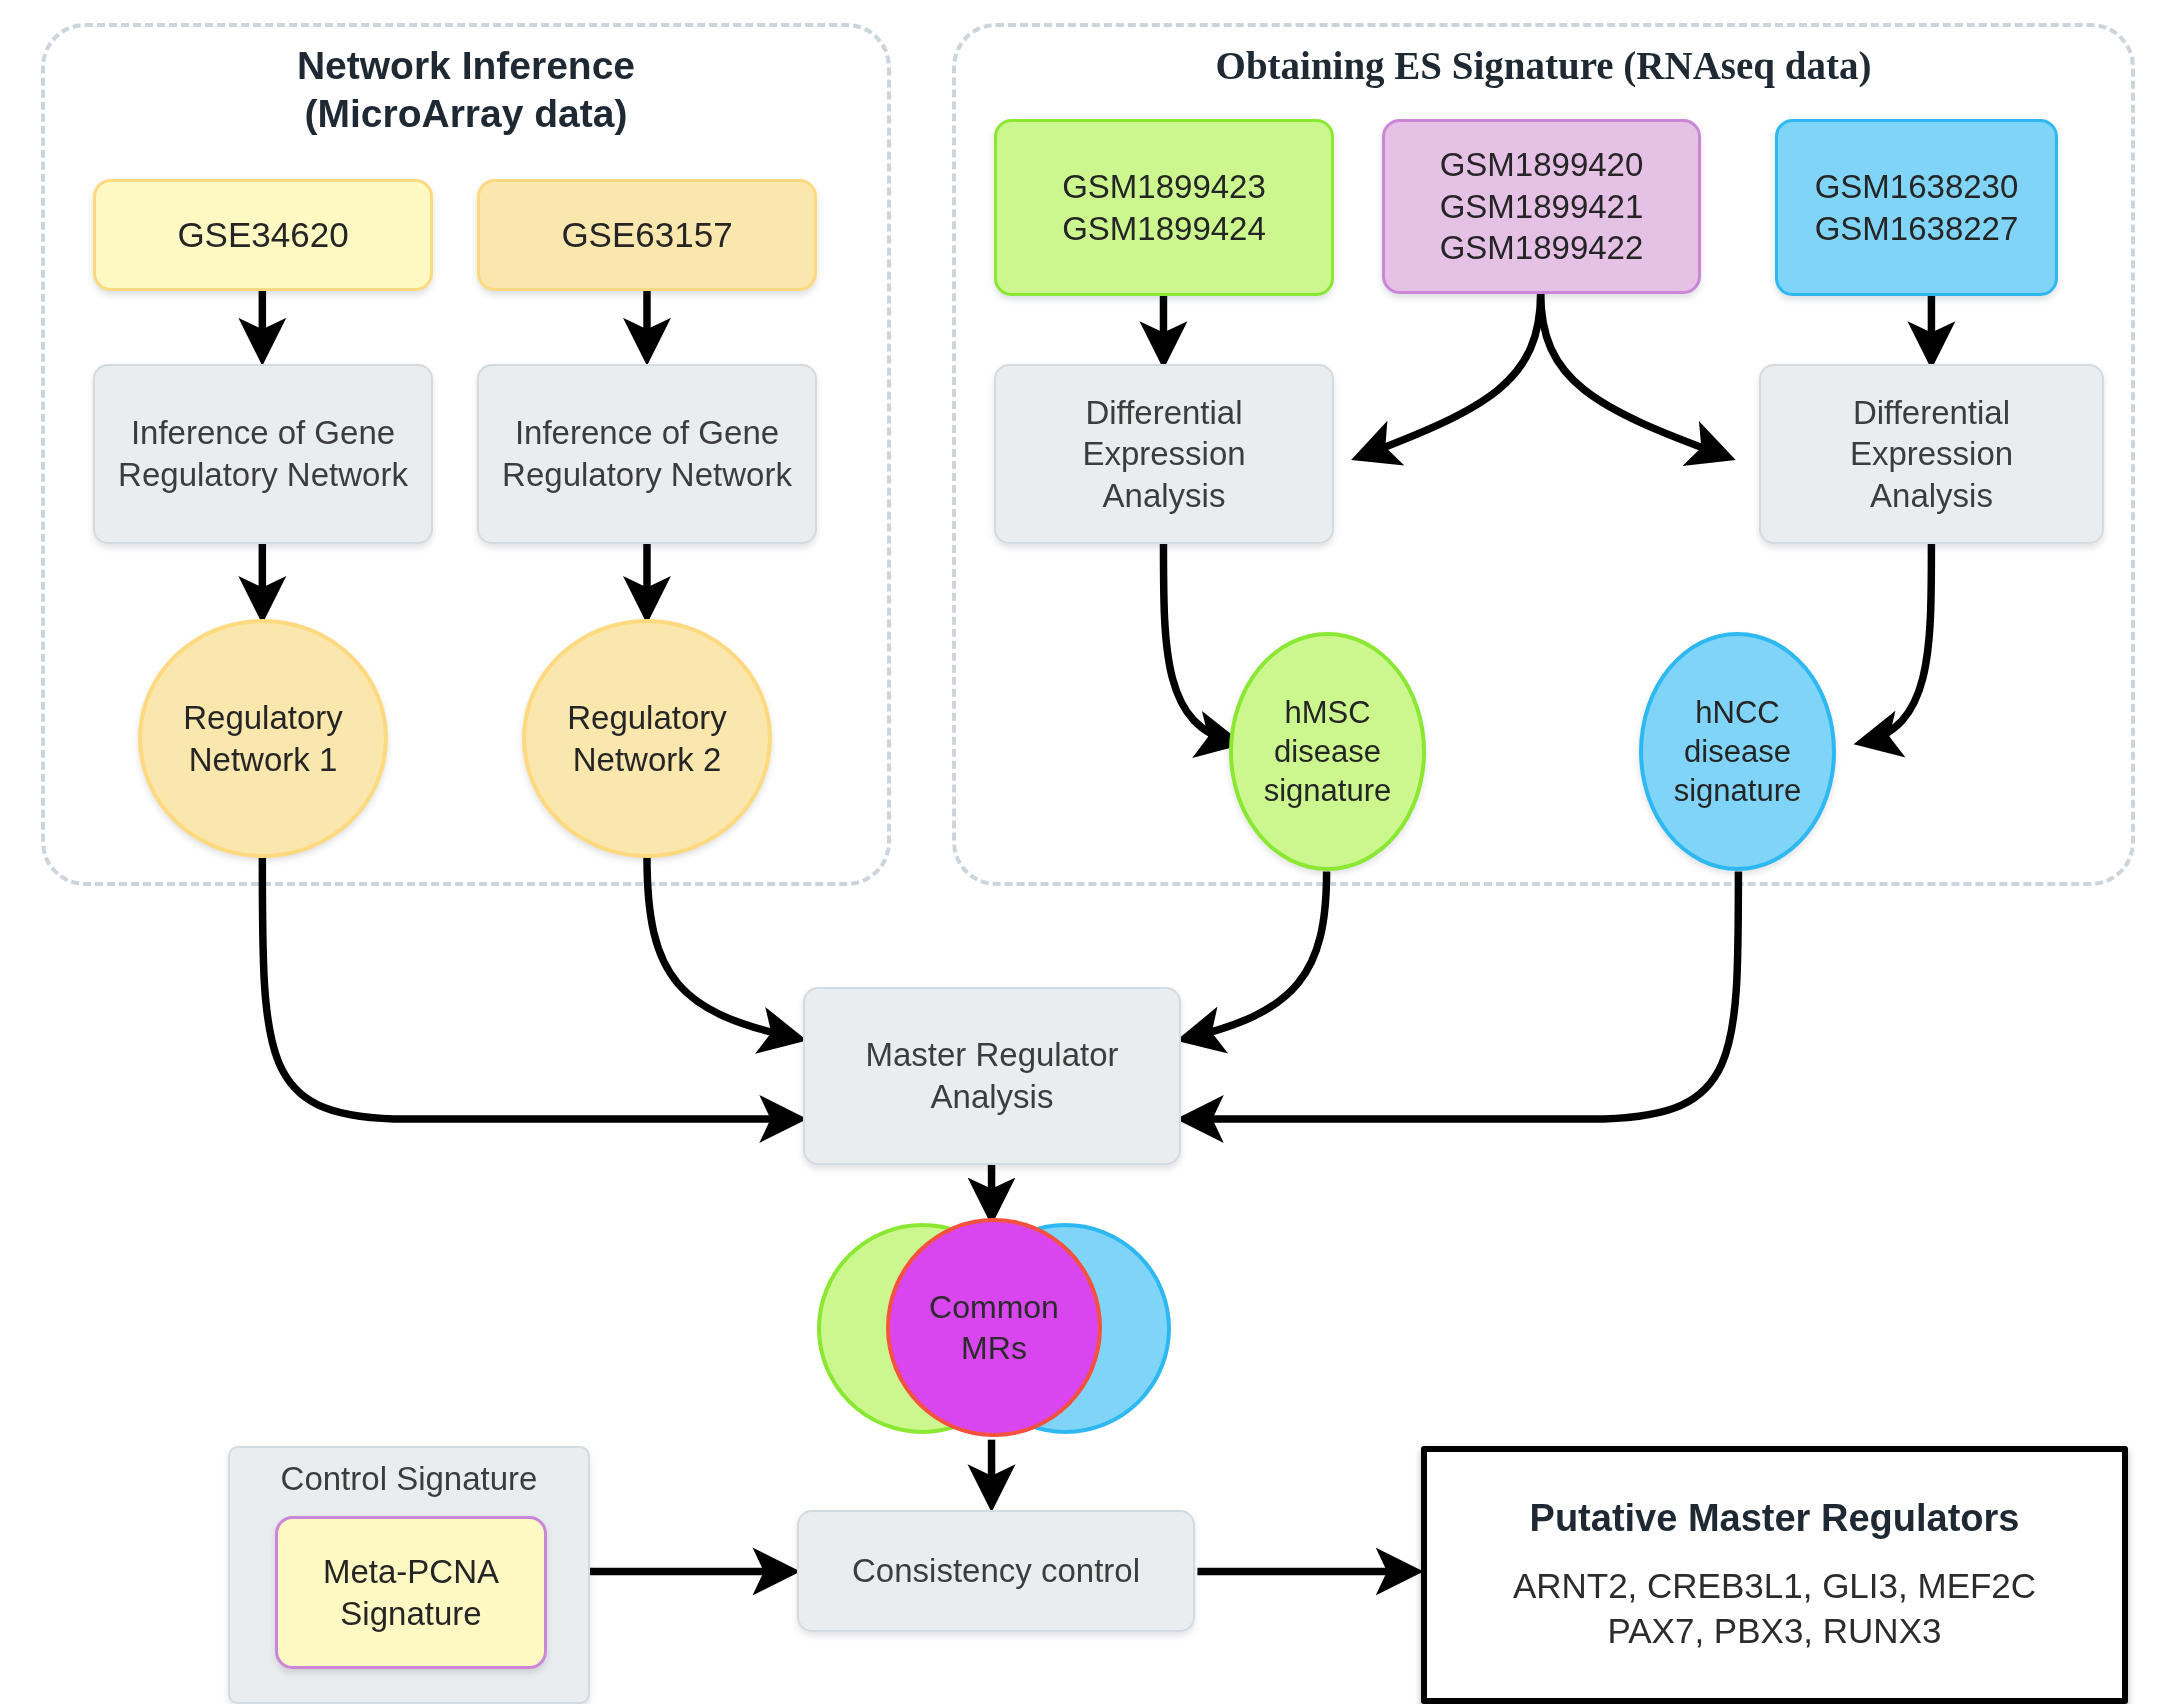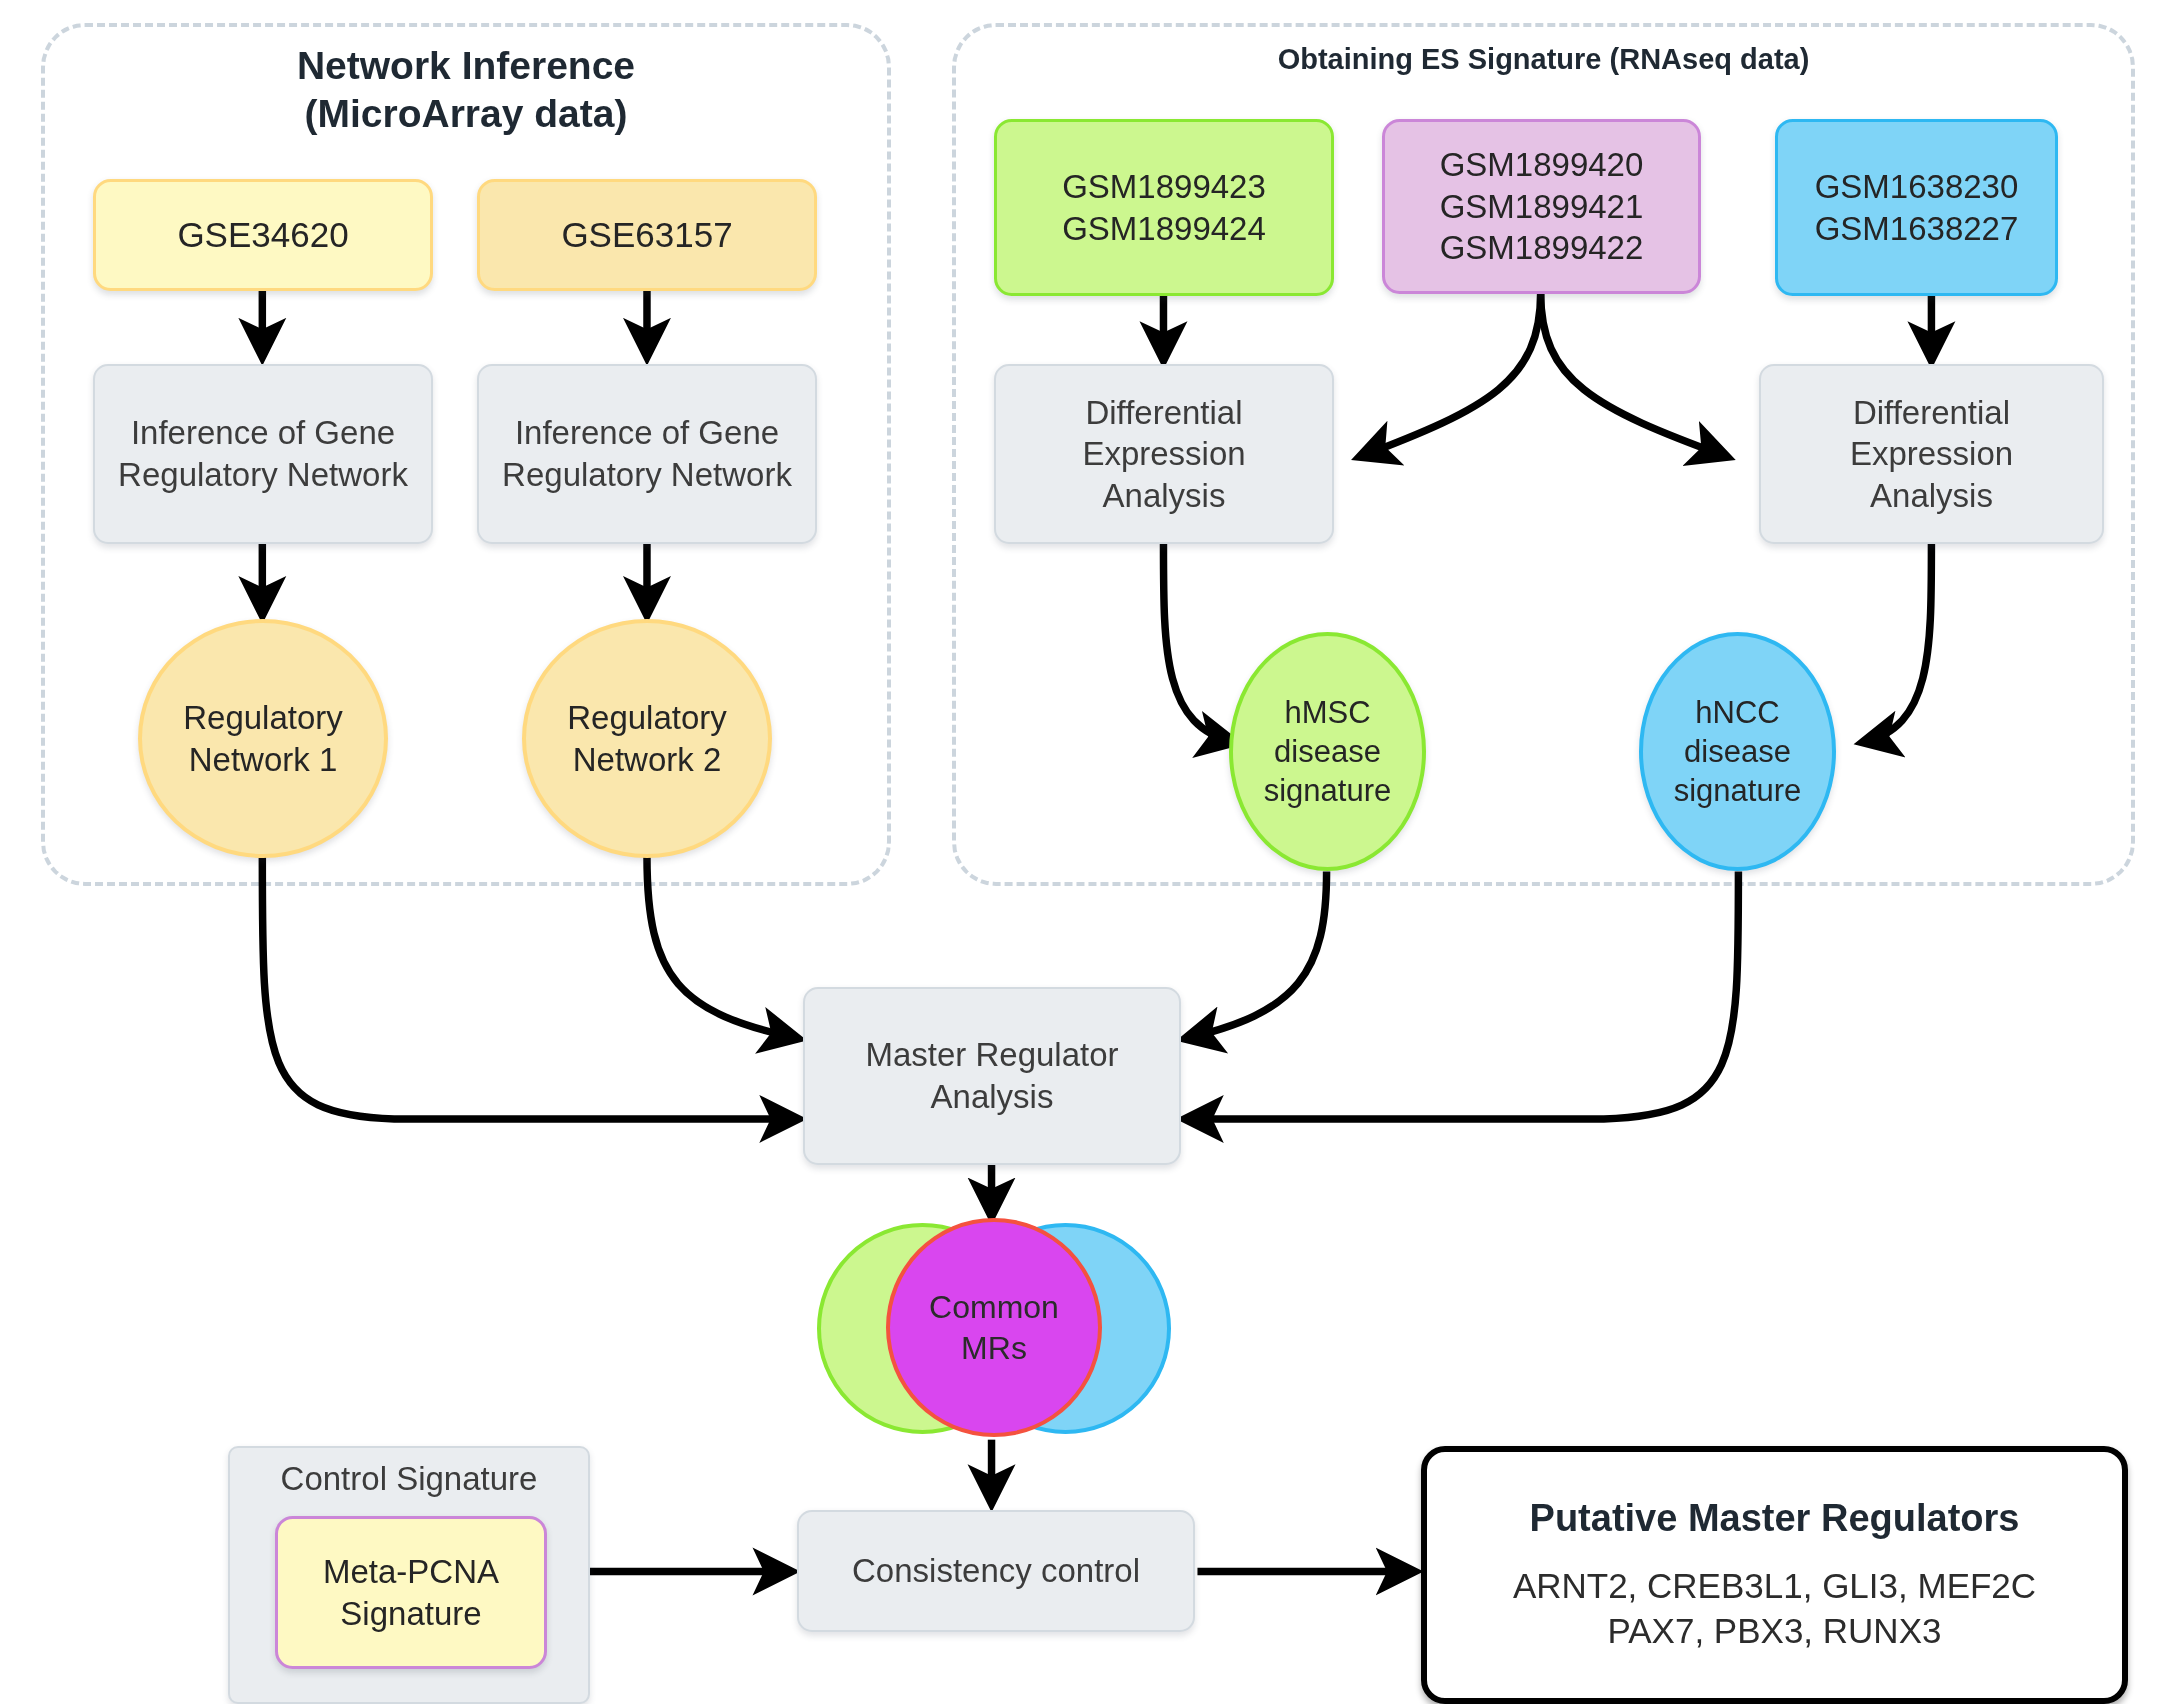--- a/index.html
+++ b/index.html
@@ -71,21 +71,21 @@
 
   .venn-wrap { position:absolute; z-index:3; }
   .venn-c {
     position:absolute; border-radius:50%;
     border-width:4.1px; border-style:solid;
   }
 
   .result-box {
     position:absolute;
     border: 6.1px solid #000000;
-    border-radius: 24px;
+    border-radius: 3px;
     background:#ffffff;
     z-index:3;
     display:flex; flex-direction:column;
     align-items:center; justify-content:center;
     box-shadow: 0 4.8px 6.8px rgba(0,0,0,0.30);
   }
   .result-title { font-weight:bold; color:#1f2933; }
   .result-list { color:#2c2c2c; text-align:center; line-height:1.3; white-space:pre-line; }
 
   .ctrl-outer {
@@ -106,21 +106,21 @@
 <body>
 
 <div id="canvas">
 
   <div class="group-box" style="left:41px; top:23px; width:850px; height:863px;"></div>
   <div class="group-box" style="left:952px; top:23px; width:1183px; height:863px;"></div>
 
   <div class="group-title" style="left:116px; top:42px; width:700px; font-size:39px;">Network Inference
 (MicroArray data)</div>
 
-  <div class="group-title" style="left:1020px; top:42px; width:1047px; font-size:29px;">Obtaining ES Signature (RNAseq data)</div>
+  <div class="group-title" style="left:1020px; top:42px; width:1047px; font-size:39px;font-family:Liberation Serif, serif;">Obtaining ES Signature (RNAseq data)</div>
 
   <svg class="edges" viewBox="0 0 3196 2508">
     <defs>
       <marker id="ah" viewBox="0 0 12 12" refX="9" refY="6" markerWidth="7" markerHeight="7" orient="auto-start-reverse">
         <path d="M 0 0.5 L 11 6 L 0 11.5 L 2.6 6 Z" fill="#000"></path>
       </marker>
     </defs>
     <g fill="none" stroke="#000000" stroke-width="11" marker-end="url(#ah)">
 
       <path d="M 386 424 L 386 525"></path>

